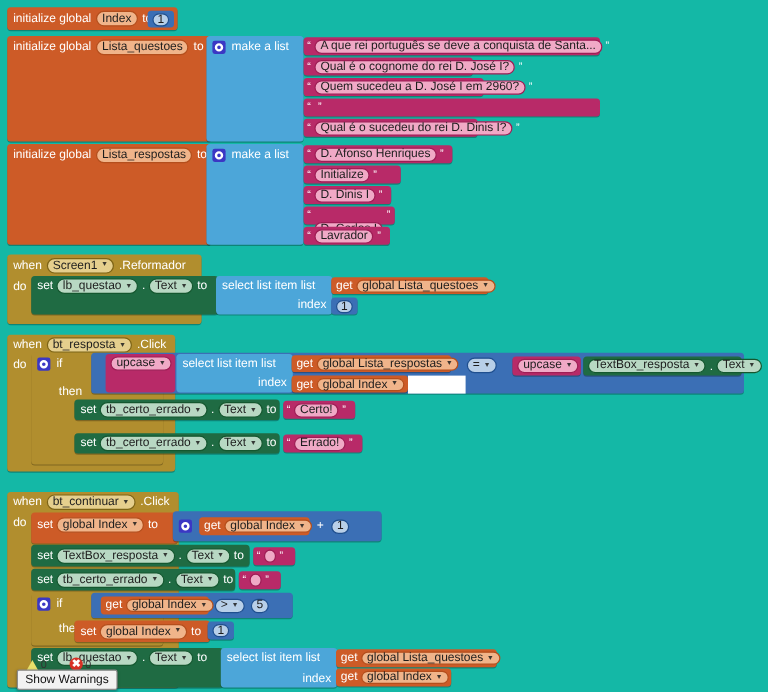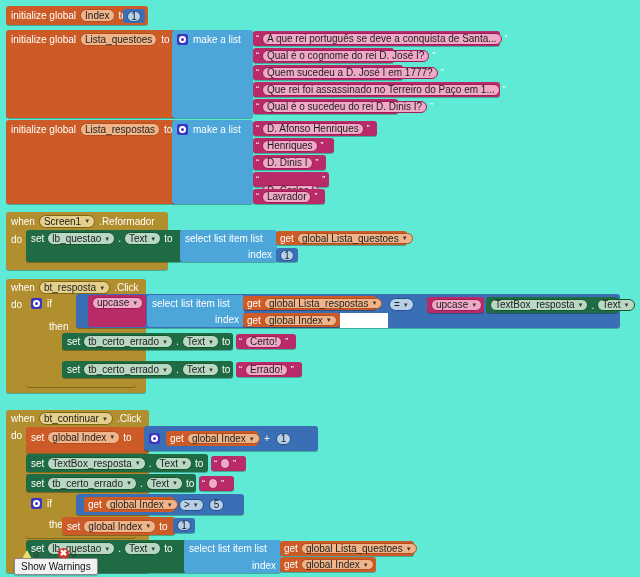--- a/index.html
+++ b/index.html
@@ -8,21 +8,21 @@
     background: #ffffff;
   }
   body {
     width: 640px; height: 577px;
     position: relative;
     overflow: hidden;
     font-family: "Liberation Sans", sans-serif;
     font-size: 10px;
     -webkit-font-smoothing: antialiased;
   }
-  .canvas { position: absolute; inset: 0; background: #5eead4; }
+  .canvas { position: absolute; inset: 0; background: #14b8a6; }
 
   
   .blk { position: absolute; box-sizing: border-box; }
   .row { display: flex; align-items: center; }
   .lbl { white-space: nowrap; }
 
   
   .t-white { color: #ffffff; }
 
   
@@ -140,28 +140,27 @@
   <div class="blk c-magenta shadow" style="left:253px; top:48px; width:141px; height:15px; border-radius:3px;">
     <div class="row" style="height:15px;">
       <span class="quote">“</span>
       <span class="field f-pinkl" style="height:12px;line-height:12px;">Qual é o cognome do rei D. José I?</span>
       <span class="quote">”</span>
     </div>
   </div>
   <div class="blk c-magenta shadow" style="left:253px; top:65px; width:150px; height:15px; border-radius:3px;">
     <div class="row" style="height:15px;">
       <span class="quote">“</span>
-      <span class="field f-pinkl" style="height:12px;line-height:12px;">Quem sucedeu a D. José I em 1777?</span>
+      <span class="field f-pinkl" style="height:12px;line-height:12px;">Quem sucedeu a D. José I em 2960?</span>
       <span class="quote">”</span>
     </div>
   </div>
   <div class="blk c-magenta shadow" style="left:253px; top:82px; width:247px; height:15px; border-radius:3px;">
     <div class="row" style="height:15px;">
       <span class="quote">“</span>
-      <span class="field f-pinkl" style="height:12px;line-height:12px;">Que rei foi assassinado no Terreiro do Paço em 1...</span>
       <span class="quote">”</span>
     </div>
   </div>
   <div class="blk c-magenta shadow" style="left:253px; top:99px; width:145px; height:15px; border-radius:3px;">
     <div class="row" style="height:15px;">
       <span class="quote">“</span>
       <span class="field f-pinkl" style="height:12px;line-height:12px;">Qual é o sucedeu do rei D. Dinis I?</span>
       <span class="quote">”</span>
     </div>
   </div>
@@ -186,21 +185,21 @@
   <div class="blk c-magenta shadow" style="left:253px; top:121px; width:124px; height:15px; border-radius:3px;">
     <div class="row" style="height:15px;">
       <span class="quote">“</span>
       <span class="field f-pinkl" style="height:12px;line-height:12px;">D. Afonso Henriques</span>
       <span class="quote">”</span>
     </div>
   </div>
   <div class="blk c-magenta shadow" style="left:253px; top:138px; width:81px; height:15px; border-radius:3px;">
     <div class="row" style="height:15px;">
       <span class="quote">“</span>
-      <span class="field f-pinkl" style="height:12px;line-height:12px;">Henriques</span>
+      <span class="field f-pinkl" style="height:12px;line-height:12px;">Initialize</span>
       <span class="quote">”</span>
     </div>
   </div>
   <div class="blk c-magenta shadow" style="left:253px; top:155px; width:73px; height:15px; border-radius:3px;">
     <div class="row" style="height:15px;">
       <span class="quote">“</span>
       <span class="field f-pinkl" style="height:12px;line-height:12px;">D. Dinis I</span>
       <span class="quote">”</span>
     </div>
   </div>

